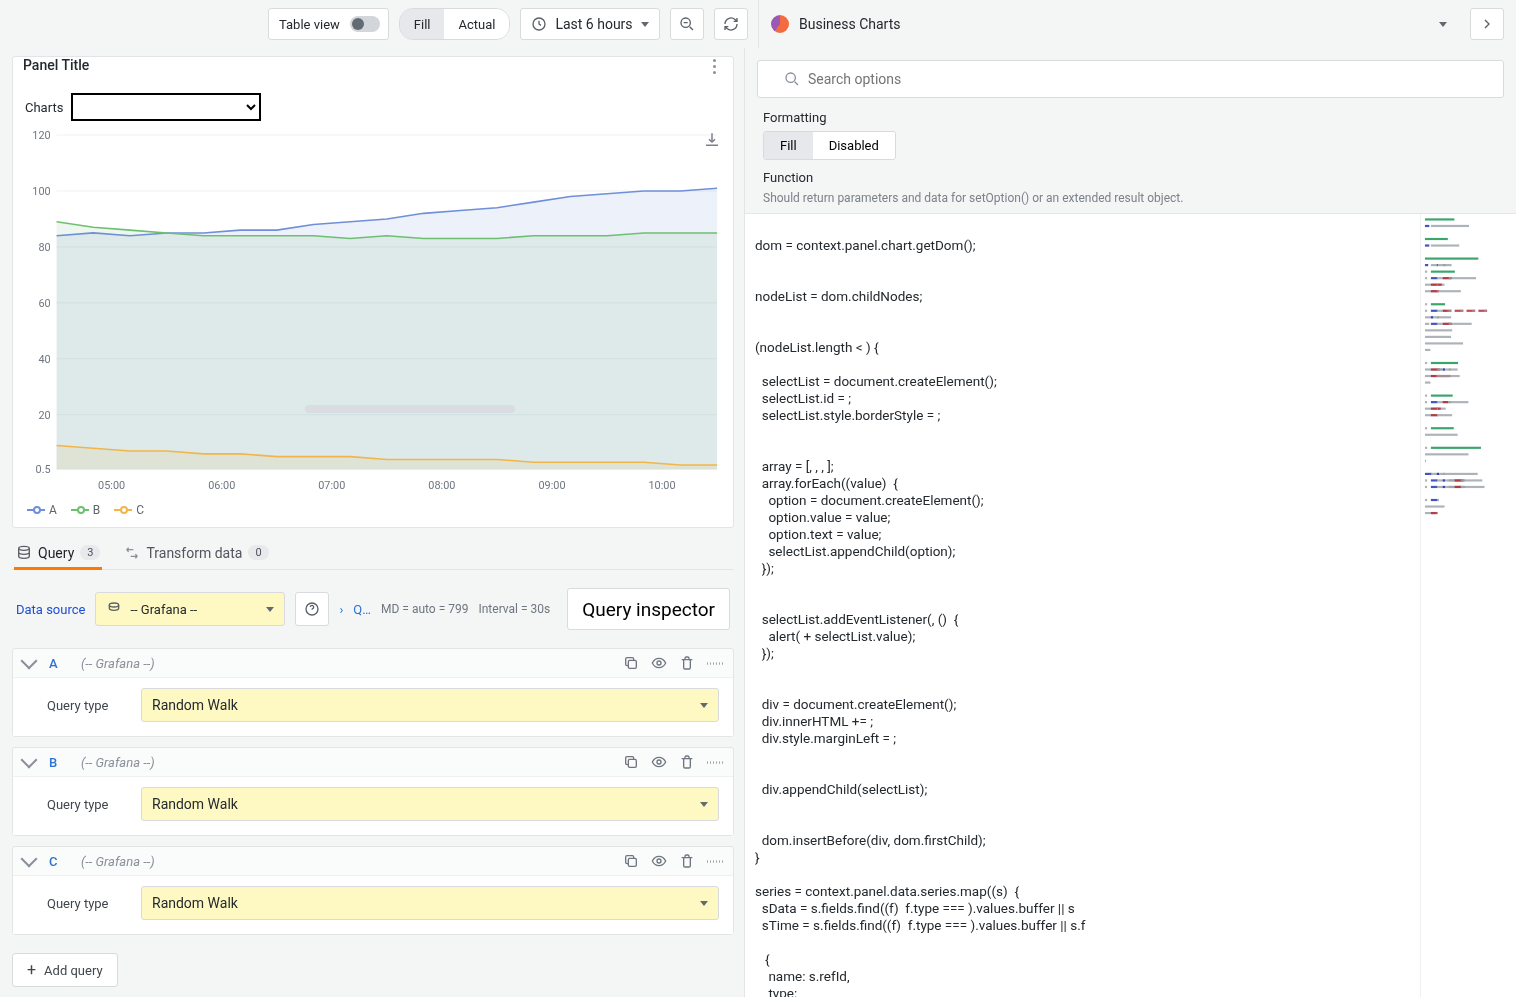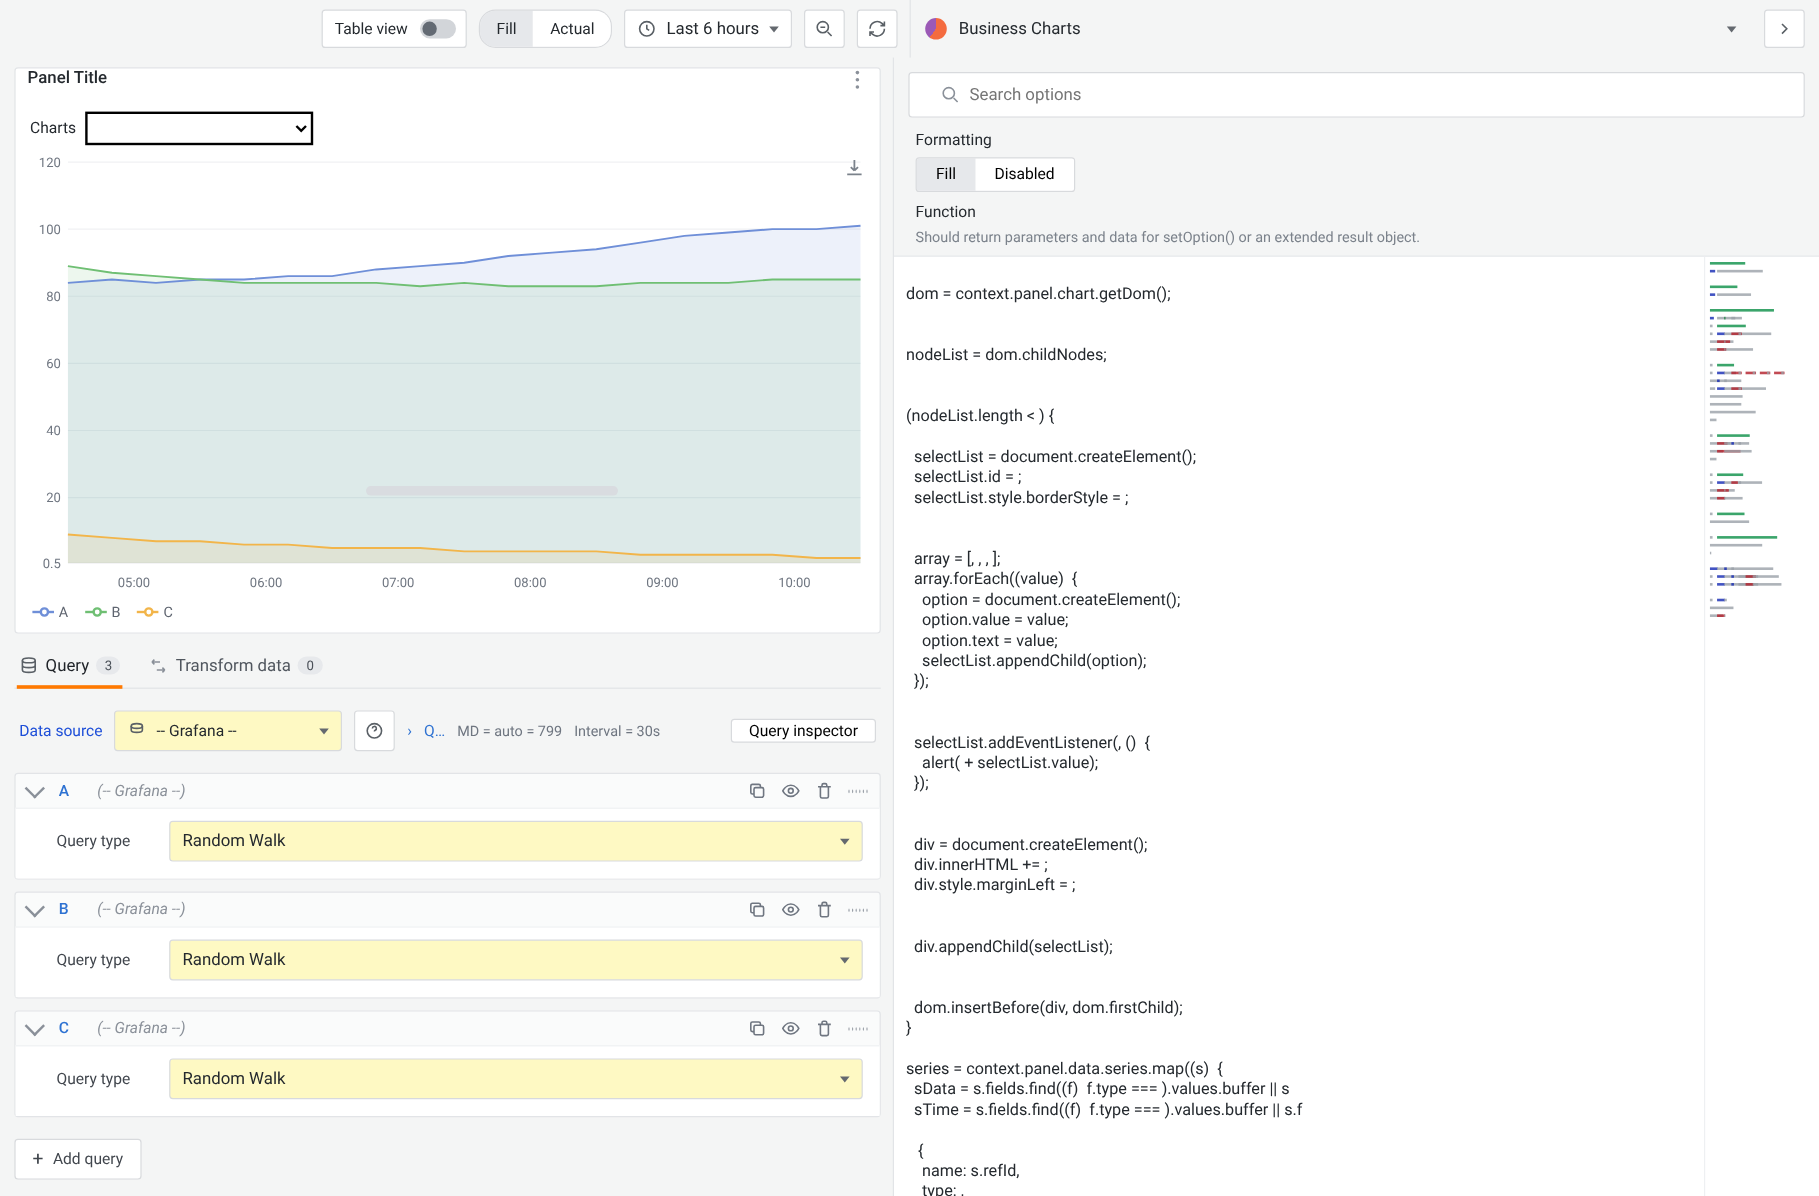--- a/index.html
+++ b/index.html
@@ -51,21 +51,21 @@
   .qtab{display:flex;align-items:center;gap:6px;height:100%;color:#50565e;cursor:pointer;position:relative}
   .qtab.active{color:#1f2328}
   .qtab.active:after{content:"";position:absolute;left:-2px;right:-2px;bottom:-1px;height:3px;background:#ff7900}
   .badge{background:#e7e9ec;border-radius:999px;font-size:11px;padding:1px 7px;color:#4b5159}
 
   .ds-row{display:flex;align-items:center;gap:10px;padding:10px 4px;flex-wrap:wrap;font-size:13px}
   .ds-label{color:#1d4ed8}
   .select-like{display:flex;align-items:center;gap:8px;border:1px solid #d8dadd;border-radius:3px;background:#fef9c3;height:34px;padding:0 10px;min-width:190px;cursor:pointer}
   .mini-btn{width:34px;height:34px;border:1px solid #d8dadd;border-radius:3px;background:#fff;display:flex;align-items:center;justify-content:center;cursor:pointer}
   .ds-meta{color:#6f7681;font-size:12px}
-  .inspector-btn{height:20px;border:1px solid #d8dadd;border-radius:3px;background:#fff;padding:0 14px;cursor:pointer;font-size:13px}
+  .inspector-btn{height:42px;border:1px solid #d8dadd;border-radius:3px;background:#fff;padding:0 14px;cursor:pointer;font-size:19px}
 
   .qrow{border:1px solid #e2e4e7;border-radius:3px;background:#fafbfb;margin-bottom:10px}
   .qrow-hdr{display:flex;align-items:center;padding:6px 10px;gap:14px;font-size:13px}
   .chev{width:12px;height:12px;border-right:2px solid #8a9099;border-bottom:2px solid #8a9099;transform:rotate(45deg);margin-top:-4px;cursor:pointer}
   .qref{color:#2e72d2;font-weight:500;width:18px}
   .qsrc{color:#8a9099;font-style:italic}
   .qrow-icons{margin-left:auto;display:flex;gap:12px;color:#6f7681}
   .qrow-icons span{cursor:pointer;width:16px;height:16px;display:inline-flex;align-items:center;justify-content:center}
   .qrow-body{display:flex;align-items:center;gap:14px;padding:10px 14px 14px 34px;background:#fff;border-top:1px solid #eef0f2}
   .qrow-body label{font-size:13px;color:#41464d;width:80px}

